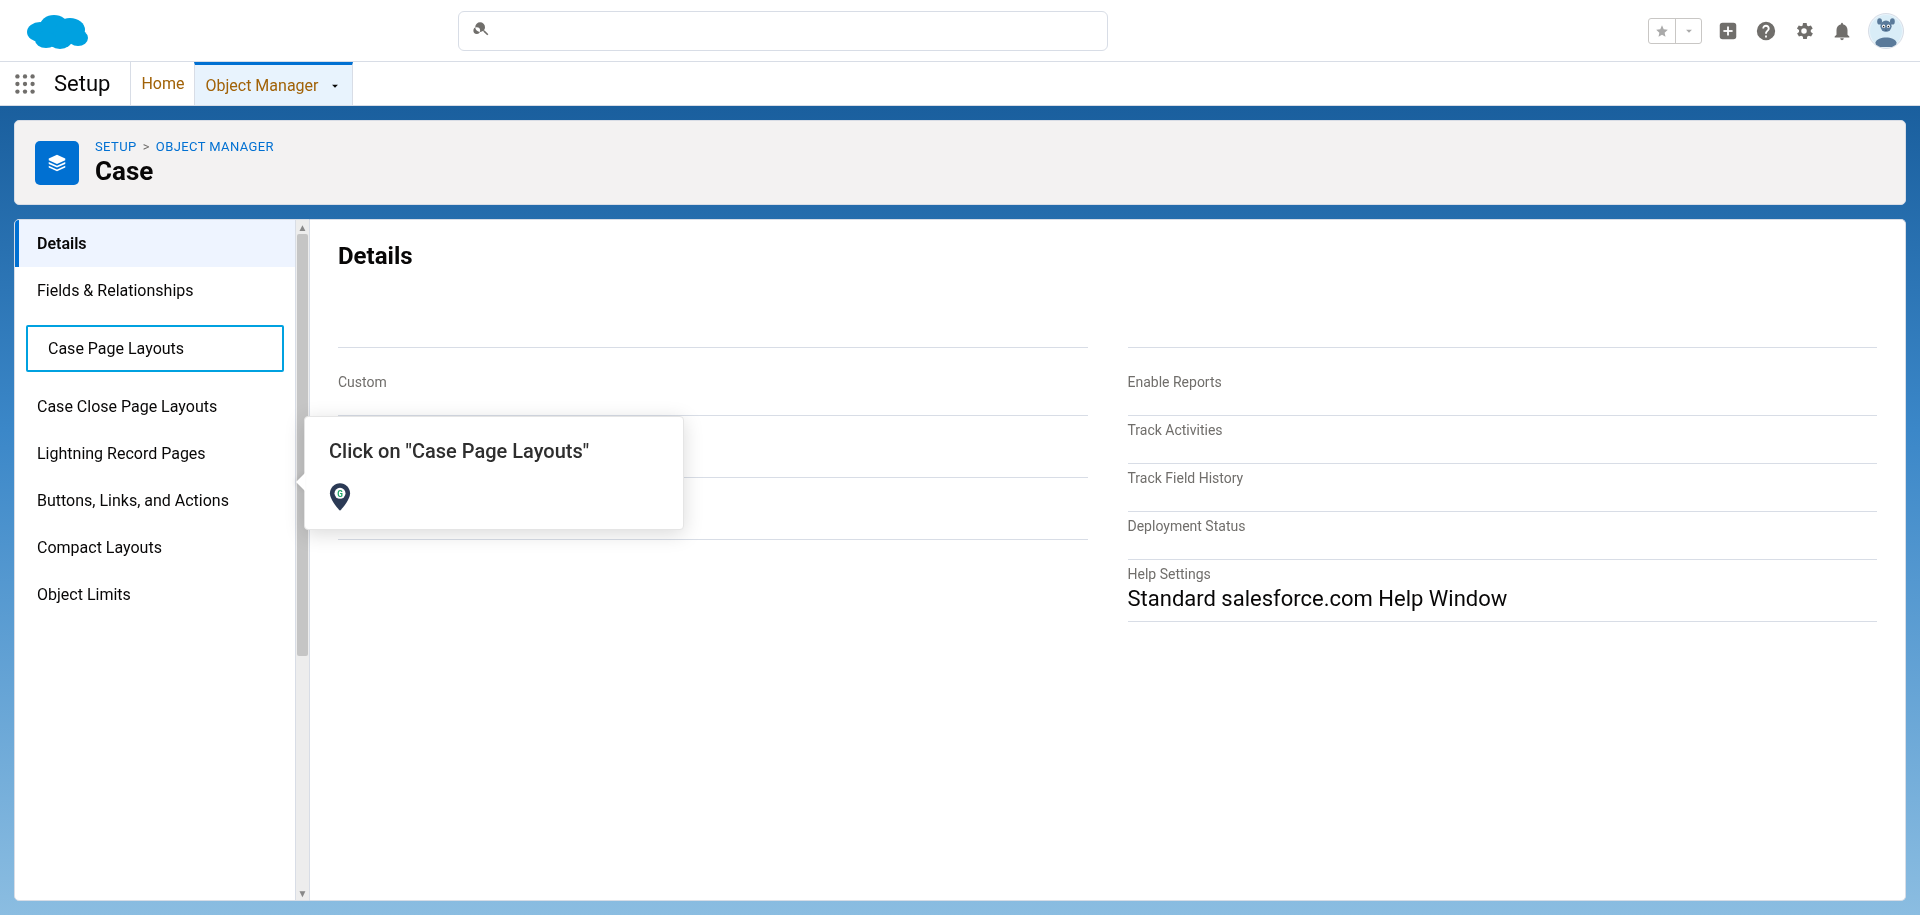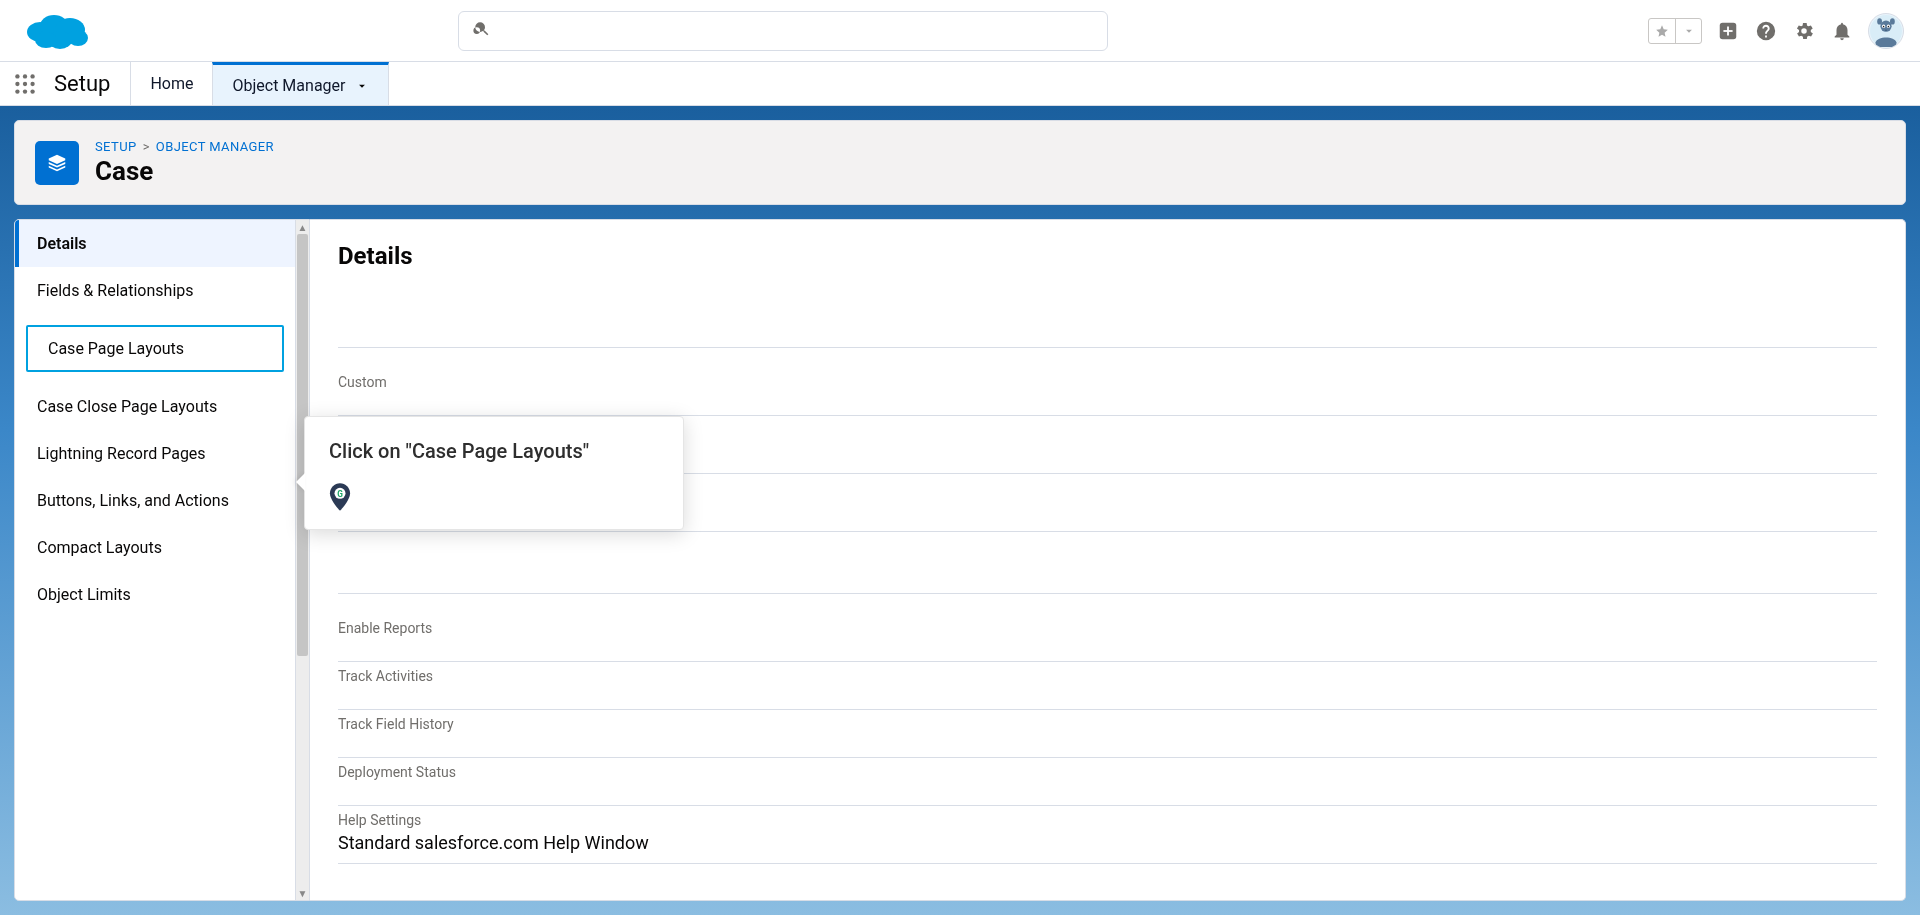--- a/index.html
+++ b/index.html
@@ -91,23 +91,23 @@
   }
   .waffle svg { width: 26px; height: 26px; }
   .nav-title {
     display:flex; align-items:center;
     font-size: 22px;
     font-weight: 400;
     padding: 0 20px 0 4px;
   }
   .nav-tab {
     display:flex; align-items:center;
-    padding: 0 19px;
+    padding: 0 10px;
     font-size: 16px;
-    color: #0f172a;
+    color: #a16207;
     border-left: 1px solid #d8dde6;
     cursor:pointer;
     gap: 10px;
   }
   .nav-tab.active {
     background: #e8f3fd;
     border-top: 3px solid #0070d2;
     border-right: 1px solid #d8dde6;
   }
   .nav-tab .chev { width:14px; height:14px; }
@@ -216,36 +216,36 @@
     background: #fff;
     border: 1px solid #d8dde6;
     border-left: none;
     border-radius: 0 5px 5px 0;
     padding: 22px 28px;
     overflow:auto;
   }
   .detail-title { font-size: 24px; font-weight: 700; margin-bottom: 30px; }
   .detail-grid {
     display:grid;
-    grid-template-columns: 1fr;
+    grid-template-columns: 1fr 1fr;
     column-gap: 40px;
     row-gap: 14px;
   }
   .field {
     border-bottom: 1px solid #d8dde6;
     padding: 6px 0 10px 0;
     min-height: 48px;
   }
   .field-label {
     font-size: 14px;
     color: #706e6b;
     margin-bottom: 4px;
   }
   .field-value {
-    font-size: 18px;
+    font-size: 22px;
     color: #080707;
   }
   .field.with-line-only { padding-bottom: 14px; }
 
   
   .tooltip-pop {
     position: absolute;
     left: 304px;
     top: 310px;
     width: 380px;

